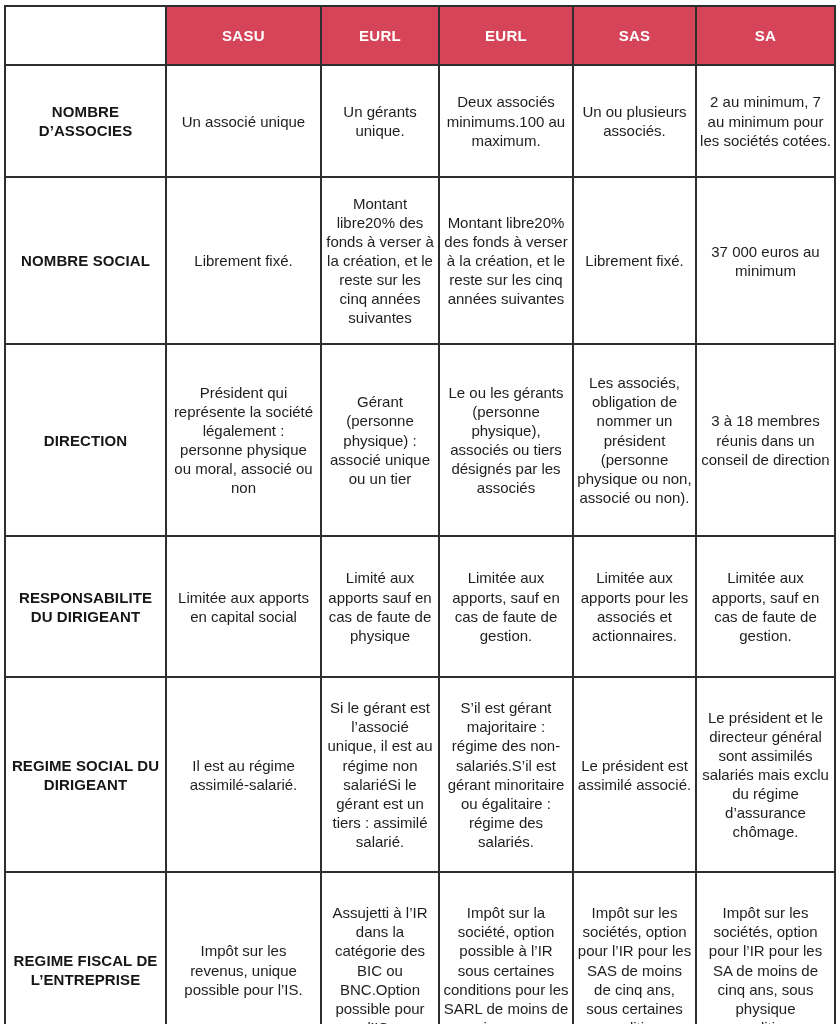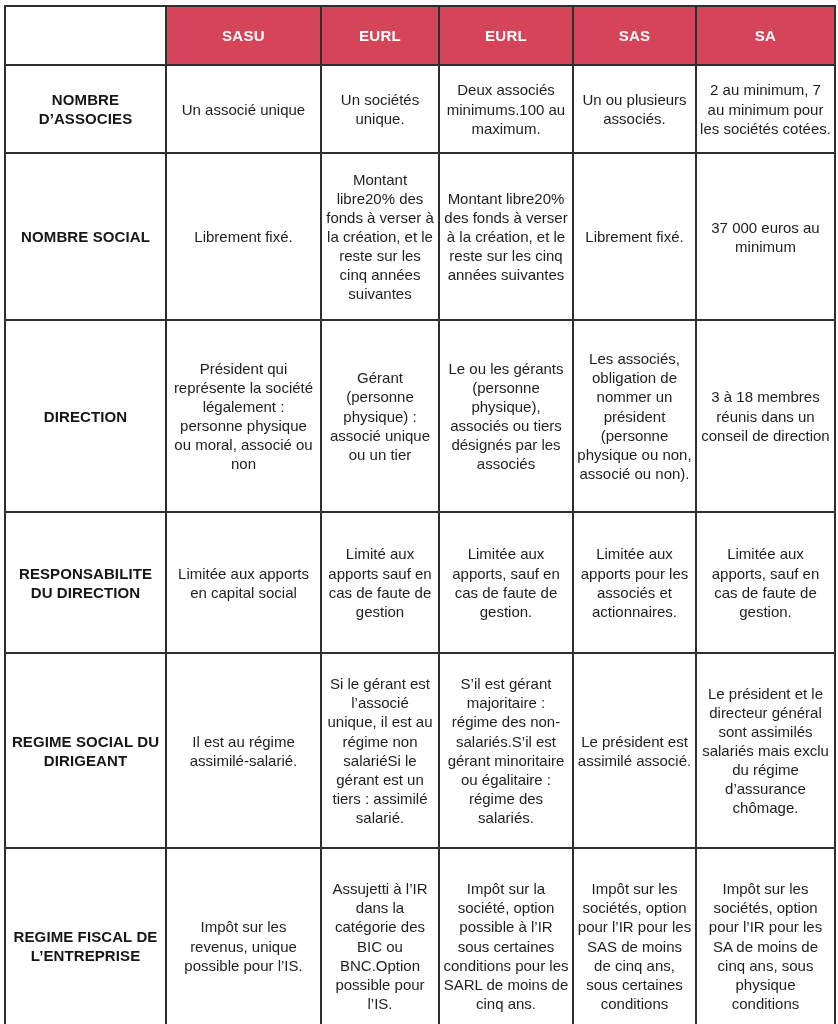--- a/index.html
+++ b/index.html
@@ -40,21 +40,21 @@
     letter-spacing: 0.3px;
     padding: 19px;
   }
   .compare th.corner { background: #ffffff; }
   .compare td.rowlabel {
     font-weight: 700;
     color: #161616;
     letter-spacing: 0.1px;
   }
   tr.r0 { height: 32px; }
-  tr.r1 { height: 88px; }
+  tr.r1 { height: 112px; }
   tr.r2 { height: 167px; }
   tr.r3 { height: 192px; }
   tr.r4 { height: 141px; }
   tr.r5 { height: 195px; }
   tr.r6 { height: 196px; }
 </style>
 </head>
 <body>
 
 <div class="page">
@@ -72,21 +72,21 @@
         <th class="corner"></th>
         <th class="company">SASU</th>
         <th class="company">EURL</th>
         <th class="company">EURL</th>
         <th class="company">SAS</th>
         <th class="company">SA</th>
       </tr>
       <tr class="r1">
         <td class="rowlabel">NOMBRE D’ASSOCIES</td>
         <td>Un associé unique</td>
-        <td>Un sociétés unique.</td>
+        <td>Un gérants unique.</td>
         <td>Deux associés minimums.100 au maximum.</td>
         <td>Un ou plusieurs associés.</td>
         <td>2 au minimum, 7 au minimum pour les sociétés cotées.</td>
       </tr>
       <tr class="r2">
         <td class="rowlabel">NOMBRE SOCIAL</td>
         <td>Librement fixé.</td>
         <td>Montant libre20% des fonds à verser à la création, et le reste sur les cinq années suivantes</td>
         <td>Montant libre20% des fonds à verser à la création, et le reste sur les cinq années suivantes</td>
         <td>Librement fixé.</td>
@@ -94,23 +94,23 @@
       </tr>
       <tr class="r3">
         <td class="rowlabel">DIRECTION</td>
         <td>Président qui représente la société légalement : personne physique ou moral, associé ou non</td>
         <td>Gérant (personne physique) : associé unique ou un tier</td>
         <td>Le ou les gérants (personne physique), associés ou tiers désignés par les associés</td>
         <td>Les associés, obligation de nommer un président (personne physique ou non, associé ou non).</td>
         <td>3 à 18 membres réunis dans un conseil de direction</td>
       </tr>
       <tr class="r4">
-        <td class="rowlabel">RESPONSABILITE DU DIRECTION</td>
+        <td class="rowlabel">RESPONSABILITE DU DIRIGEANT</td>
         <td>Limitée aux apports en capital social</td>
-        <td>Limité aux apports sauf en cas de faute de gestion</td>
+        <td>Limité aux apports sauf en cas de faute de physique</td>
         <td>Limitée aux apports, sauf en cas de faute de gestion.</td>
         <td>Limitée aux apports pour les associés et actionnaires.</td>
         <td>Limitée aux apports, sauf en cas de faute de gestion.</td>
       </tr>
       <tr class="r5">
         <td class="rowlabel">REGIME SOCIAL DU DIRIGEANT</td>
         <td>Il est au régime assimilé-salarié.</td>
         <td>Si le gérant est l’associé unique, il est au régime non salariéSi le gérant est un tiers : assimilé salarié.</td>
         <td>S’il est gérant majoritaire : régime des non-salariés.S’il est gérant minoritaire ou égalitaire : régime des salariés.</td>
         <td>Le président est assimilé associé.</td>

